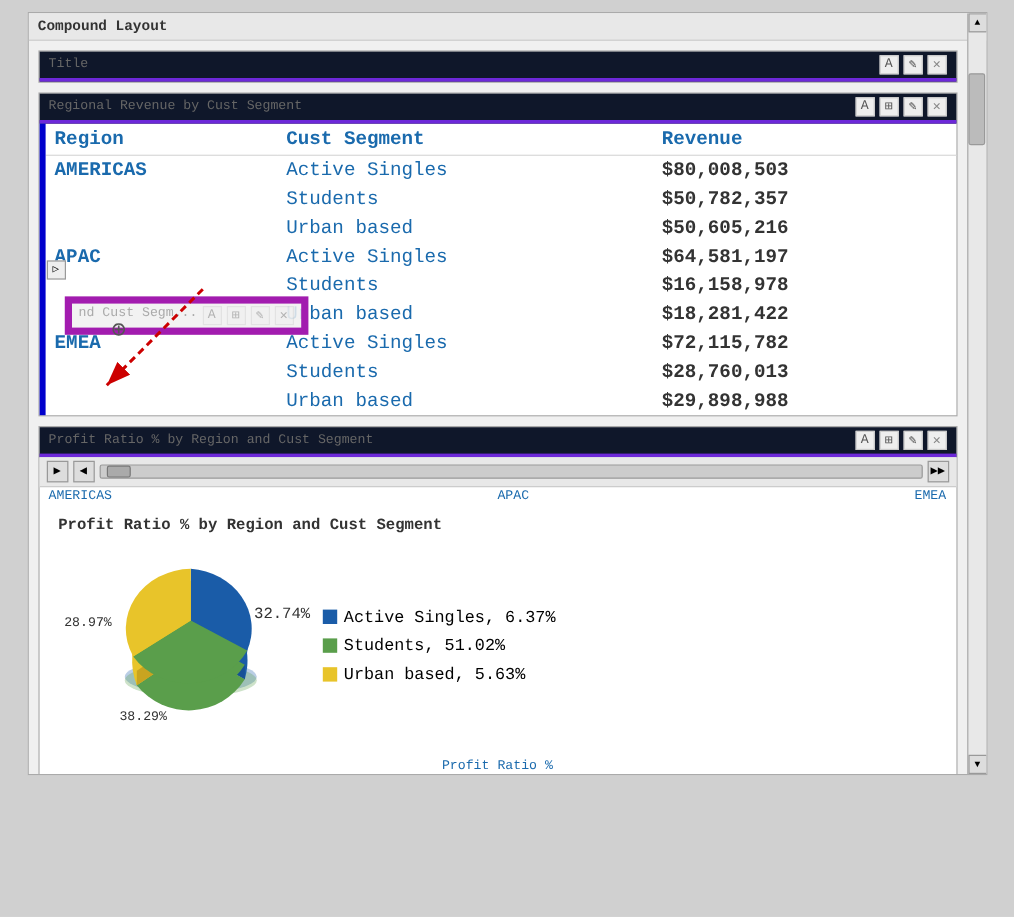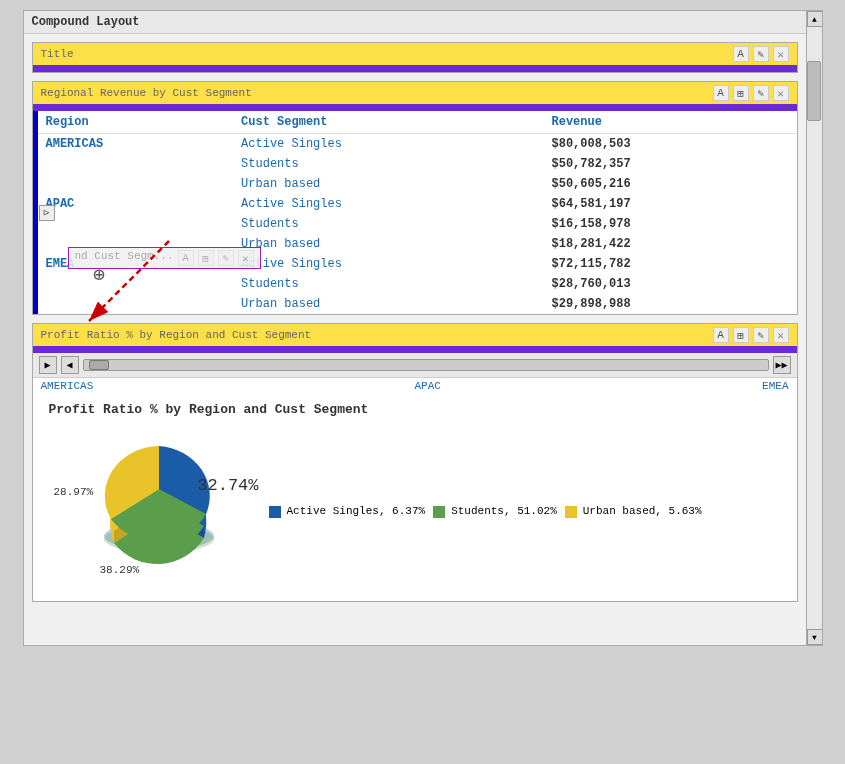--- a/index.html
+++ b/index.html
@@ -78,22 +78,22 @@
     }
 
     
     .section-panel {
       border: 1px solid #aaa;
       margin: 8px;
       background: #fff;
       position: relative;
     }
     .section-header {
-      background: #fde047;
-      border-bottom: 7px solid #6d28d9;
+      background: #0f172a;
+      border-bottom: 3px solid #6d28d9;
       padding: 3px 8px;
       display: flex;
       align-items: center;
       justify-content: space-between;
       font-size: 11px;
       color: #666;
     }
     .section-header-icons {
       display: flex;
       gap: 4px;
@@ -136,21 +136,21 @@
       width: 5px;
       background: #0000cc;
     }
     .table-wrapper {
       margin-left: 5px;
       overflow: hidden;
     }
     table.data-table {
       border-collapse: collapse;
       width: 100%;
-      font-size: 12px;
+      font-size: 16px;
     }
     table.data-table th {
       color: #1a6aad;
       font-weight: bold;
       padding: 4px 8px;
       text-align: left;
       border-bottom: 1px solid #ddd;
     }
     table.data-table td {
       padding: 3px 8px;
@@ -258,29 +258,30 @@
     }
 
     
     .pie-label-left {
       position: absolute;
       font-size: 11px;
       color: #333;
     }
     .pie-label-right {
       position: absolute;
-      font-size: 17px;
+      font-size: 13px;
       color: #333;
     }
 
     
     .legend {
       display: flex;
+      flex-direction: column;
       gap: 8px;
-      font-size: 11px;
+      font-size: 14px;
     }
     .legend-item {
       display: flex;
       align-items: flex-start;
       gap: 6px;
     }
     .legend-dot {
       width: 12px;
       height: 12px;
       flex-shrink: 0;
@@ -309,24 +310,24 @@
       position: absolute;
       left: 45px;
       top: 220px;
       z-index: 25;
       pointer-events: none;
     }
 
     
     .ghost-header {
       position: absolute;
-      left: 44px;
+      left: 30px;
       top: 236px;
       background: rgba(240,240,240,0.85);
-      border: 1px solid #a21caf;
+      border: 6px solid #a21caf;
       padding: 2px 6px;
       font-size: 11px;
       color: #999;
       display: flex;
       gap: 4px;
       z-index: 15;
     }
   </style>
 </head>
 <body>
@@ -493,20 +494,21 @@
     <div class="legend-dot" style="background:#5a9e4b;"></div>
     <span>Students, 51.02%</span>
   </div>
               <div class="legend-item">
     <div class="legend-dot" style="background:#e8c42a;"></div>
     <span>Urban based, 5.63%</span>
   </div>
             </div>
         </div>
 
+        <div class="x-axis-label">Profit Ratio %</div>
       </div>
 
     </div>
 
     <div class="move-cursor">
       <svg width="32" height="32" viewBox="0 0 32 32">
         <text x="4" y="22" font-size="20" fill="#555">⊕</text>
       </svg>
     </div>
 

